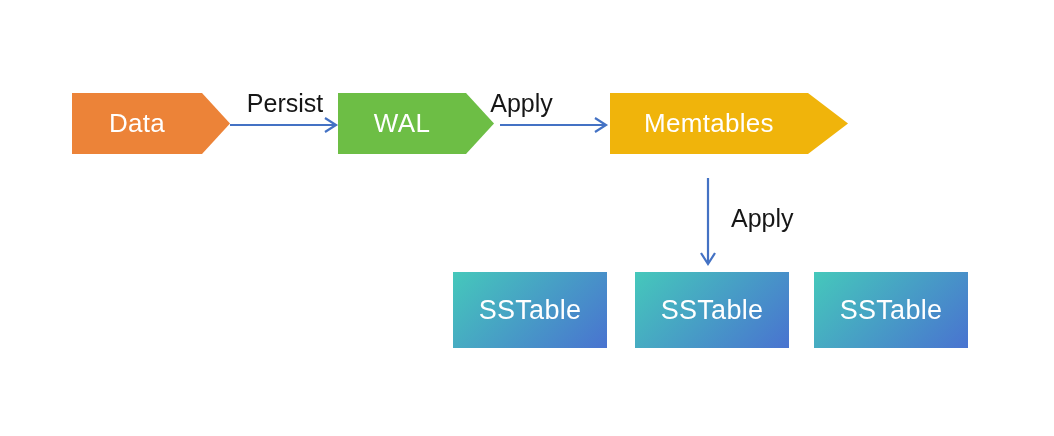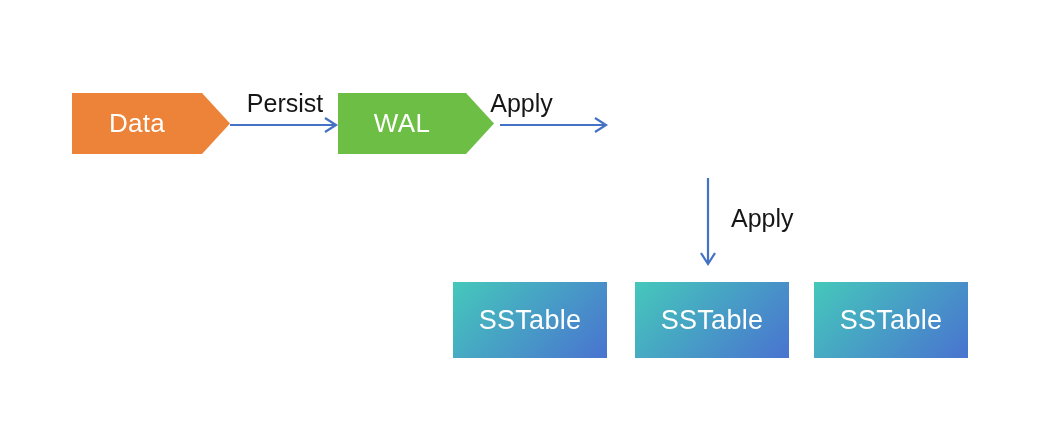--- a/index.html
+++ b/index.html
@@ -28,21 +28,21 @@
     font-size: 26px;
     letter-spacing: 0.3px;
   }
   .node-data      { left: 72px;  top: 93px; width: 158px; height: 61px; --pt: 28px; background: var(--node-data-fill, #EC8338); }
   .node-wal       { left: 338px; top: 93px; width: 156px; height: 61px; --pt: 28px; background: var(--node-wal-fill, #6DBE45); }
   .node-memtables { left: 610px; top: 93px; width: 238px; height: 61px; --pt: 40px; background: var(--node-memtables-fill, #F0B40B); }
 
   
   .sstable {
     position: absolute;
-    top: 282px;
+    top: 272px;
     width: 154px;
     height: 76px;
     display: flex;
     align-items: center;
     justify-content: center;
     background: linear-gradient(135deg, var(--sstable-gradient-from, #45C8BB), var(--sstable-gradient-to, #4973D0));
     color: var(--node-text, #ffffff);
     font-size: 27px;
     letter-spacing: 0.3px;
   }
@@ -77,20 +77,23 @@
 <div class="canvas">
 
   <div class="pentagon node-data">
     <span>Data</span>
   </div>
 
   <div class="pentagon node-wal">
     <span>WAL</span>
   </div>
 
+  <div class="pentagon node-memtables">
+    <span>Memtables</span>
+  </div>
 
   <div class="arrow arrow-persist">
     <svg width="112" height="22" viewBox="0 0 112 22">
       <line x1="2" y1="11" x2="107" y2="11" stroke="currentColor" stroke-width="2.2"></line>
       <polyline points="97,4 108,11 97,18" fill="none" stroke="currentColor" stroke-width="2.2"></polyline>
     </svg>
   </div>
   <div class="edge-label label-persist">Persist</div>
 
   <div class="arrow arrow-apply">

